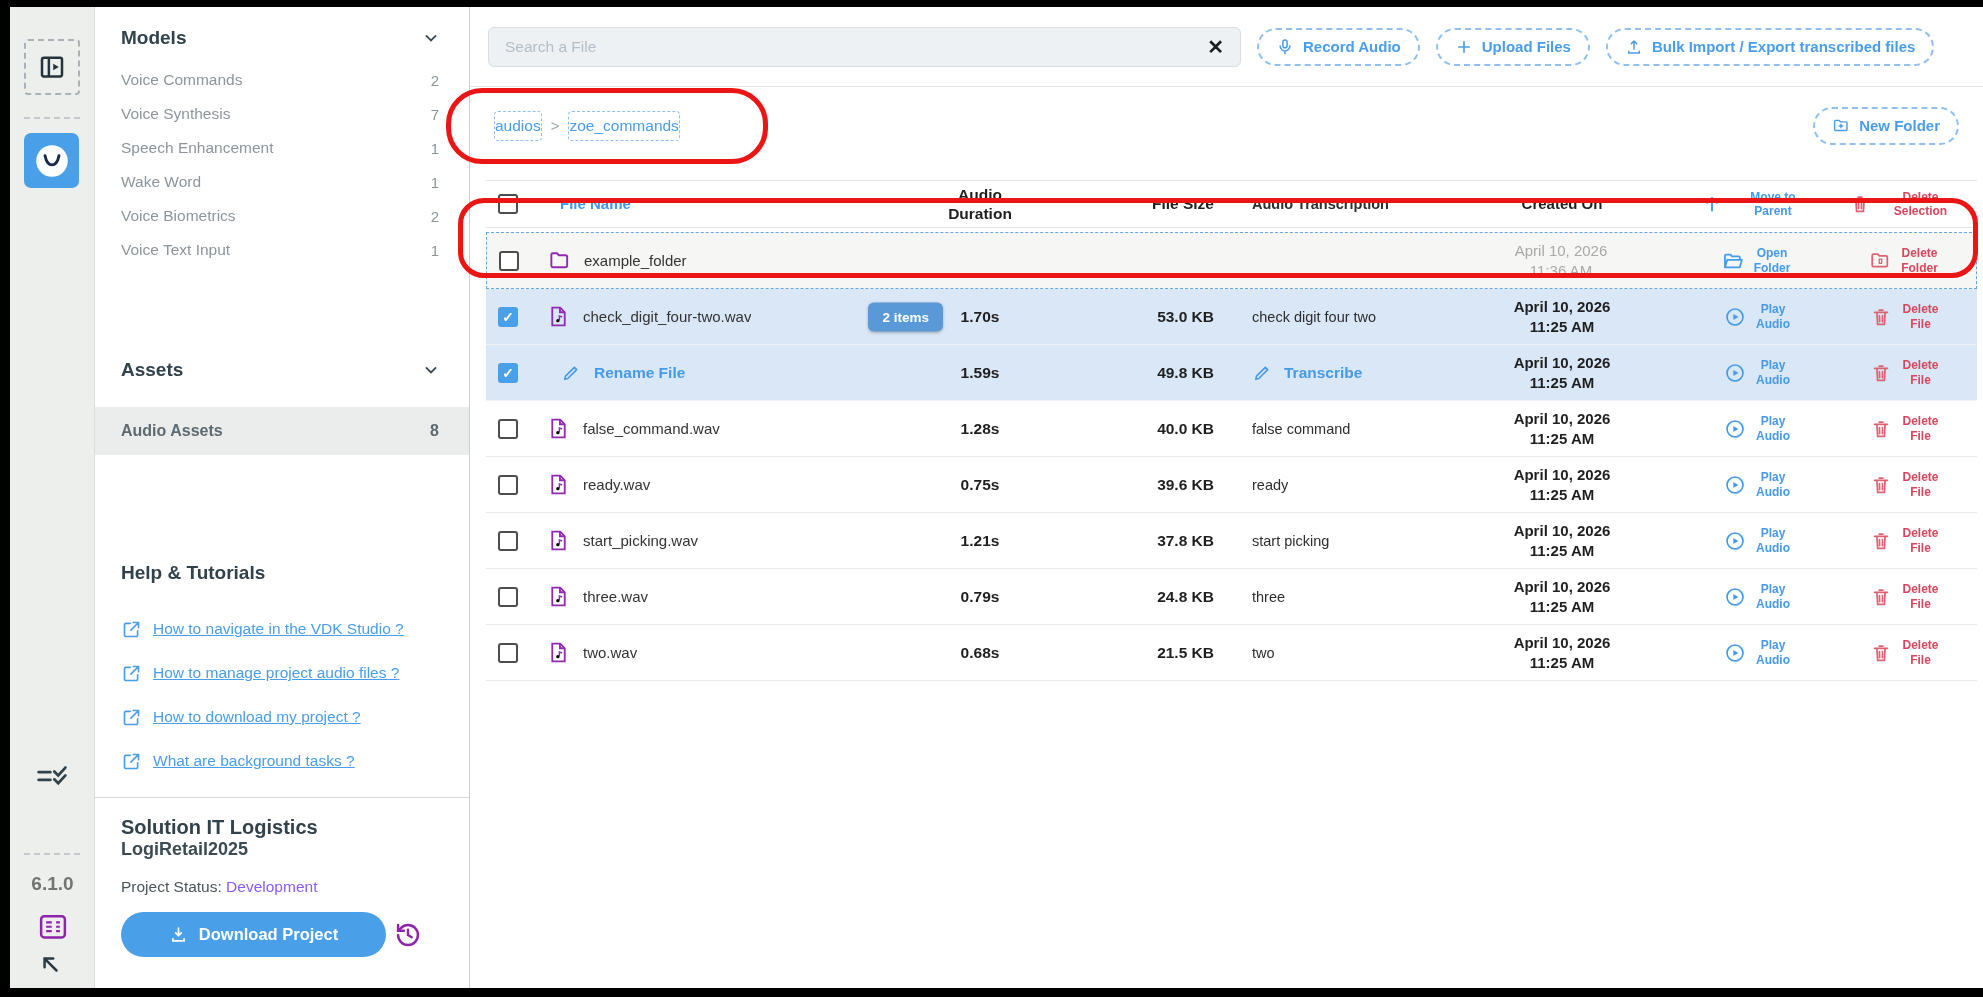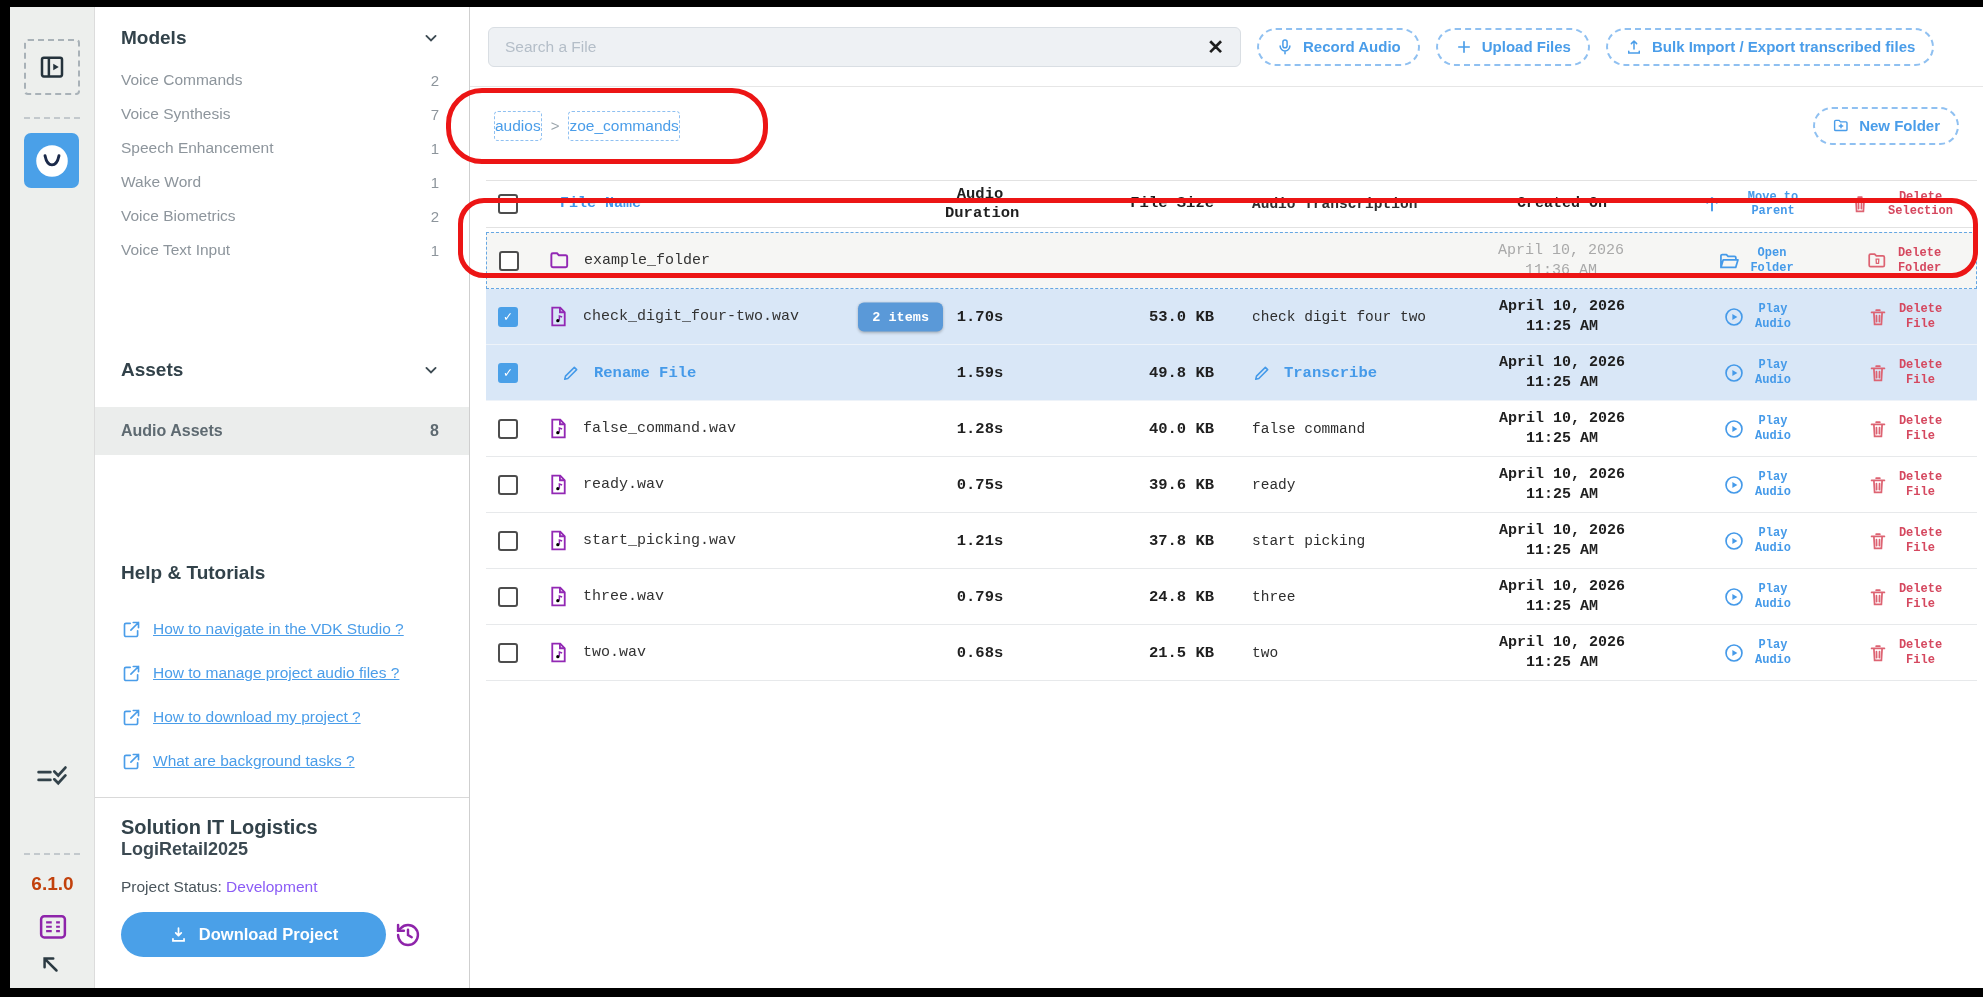--- a/index.html
+++ b/index.html
@@ -11,21 +11,21 @@
   
   .rail { width:85px; background:#edefed; border-right:1px solid #dcdcdc; position:relative; flex:0 0 85px; }
   .rail-toggle { position:absolute; left:14px; top:32px; width:56px; height:56px; border:2px dashed #a9b2b8; border-radius:4px;
                  display:flex; align-items:center; justify-content:center; color:#25333c; background:transparent; }
   .rail-toggle svg { width:30px; height:30px; }
   .rail-div { position:absolute; left:14px; width:56px; border-top:2px dashed #c3c9cd; }
   .rail-logo { position:absolute; left:14px; top:126px; width:55px; height:55px; background:#4aa0e8; border-radius:7px;
                display:flex; align-items:center; justify-content:center; }
   .rail-logo svg { width:44px; height:44px; }
   .rail-tasks { position:absolute; left:26px; top:756px; width:34px; height:30px; }
-  .rail-version { position:absolute; left:0; top:866px; width:85px; text-align:center; color:#c2410c; font-size:19px; font-weight:700; }
+  .rail-version { position:absolute; left:0; top:866px; width:85px; text-align:center; color:#737373; font-size:19px; font-weight:700; }
   .rail-news { position:absolute; left:28px; top:906px; width:30px; height:28px; }
   .rail-backarrow { position:absolute; left:27px; top:944px; width:26px; height:26px; }
 
   
   .sidebar { width:375px; flex:0 0 375px; background:#fff; border-right:1px solid #cfcfcf; display:flex; flex-direction:column; position:relative; }
   .side-head { display:flex; align-items:center; justify-content:space-between; padding:0 28px 0 26px; color:#32424a; font-size:19px; font-weight:700; }
   .side-head svg { width:20px; height:20px; stroke:#3c4a52; }
   .h-models { margin-top:16px; height:30px; }
   .side-item { display:flex; align-items:center; justify-content:space-between; padding:0 30px 0 26px; height:34px;
                color:#8d959c; font-size:15.5px; cursor:pointer; }
@@ -64,21 +64,21 @@
   .pill-btn { height:38px; border-radius:20px; border:2px dashed #8fc0f1; background:#fff; color:#4a9de9; font-weight:700;
               font-size:15px; font-family:"Liberation Sans",sans-serif; display:flex; align-items:center; gap:9px; padding:0 17px; cursor:pointer; white-space:nowrap; }
   .pill-btn svg { width:18px; height:18px; stroke:#4a9de9; }
 
   .crumb-row { height:77px; display:flex; align-items:center; padding:0 24px; }
   .crumb-chip { border:1.5px dashed #8fc0f1; border-radius:4px; color:#4a9de9; font-size:15.5px; padding:5px 0; cursor:pointer; background:#fff; }
   .crumb-sep { color:#9aa4ab; font-size:15px; margin:0 9px; }
   .new-folder { margin-left:auto; }
 
   
-  .table { padding:16px 6px 0 16px;font-family:Liberation Mono, monospace; }
+  .table { padding:16px 6px 0 16px; }
   .grid-row { display:grid; grid-template-columns:56px minmax(0,1fr) 118px 175px 228px 240px 150px 145px; align-items:center; }
   .thead { height:48px; border-top:1px solid #e2e2e2; border-bottom:1px solid #e2e2e2; }
   .th { color:#3f97ea; font-size:15px; font-weight:600; line-height:1.25; }
   .c-name.th { padding-left:18px; }
   .c-dur { text-align:center; }
   .c-dur.th { padding:0 24px; }
   .c-size { text-align:right; }
   .c-trans { padding-left:38px; }
   .c-created { text-align:center; line-height:1.3; }
   .c-act { display:flex; align-items:center; justify-content:center; gap:10px; cursor:pointer; }

